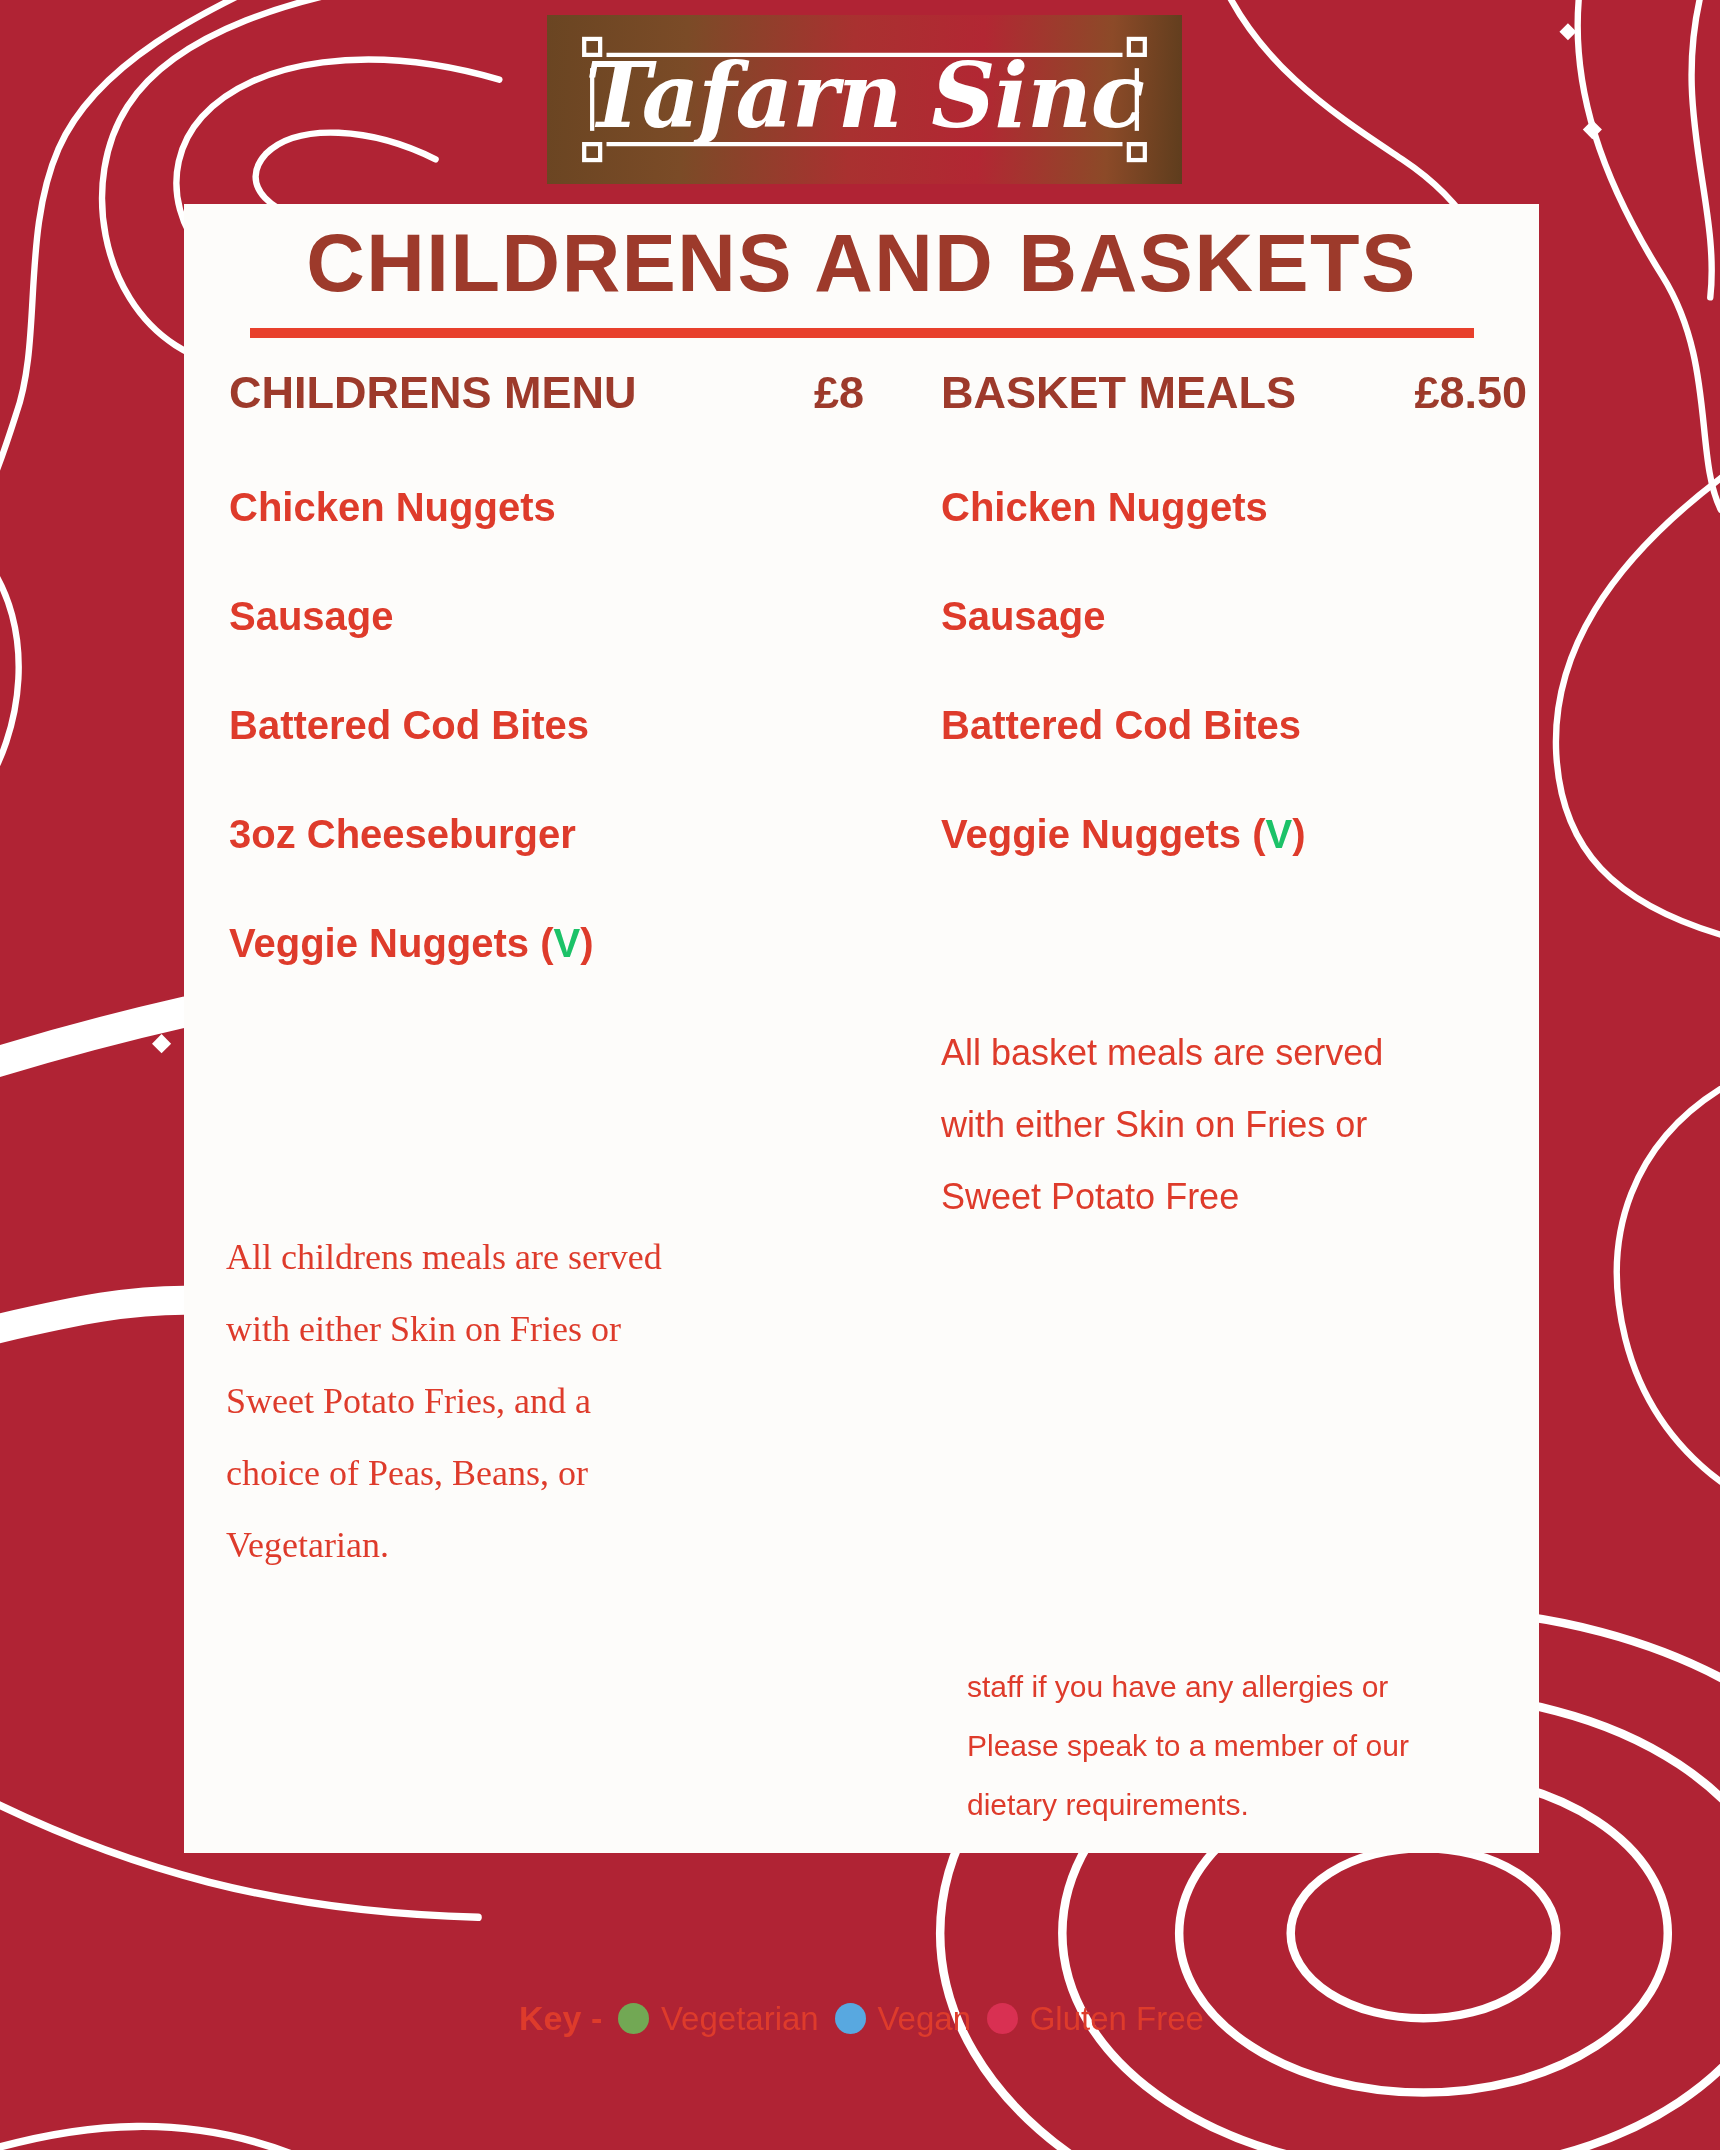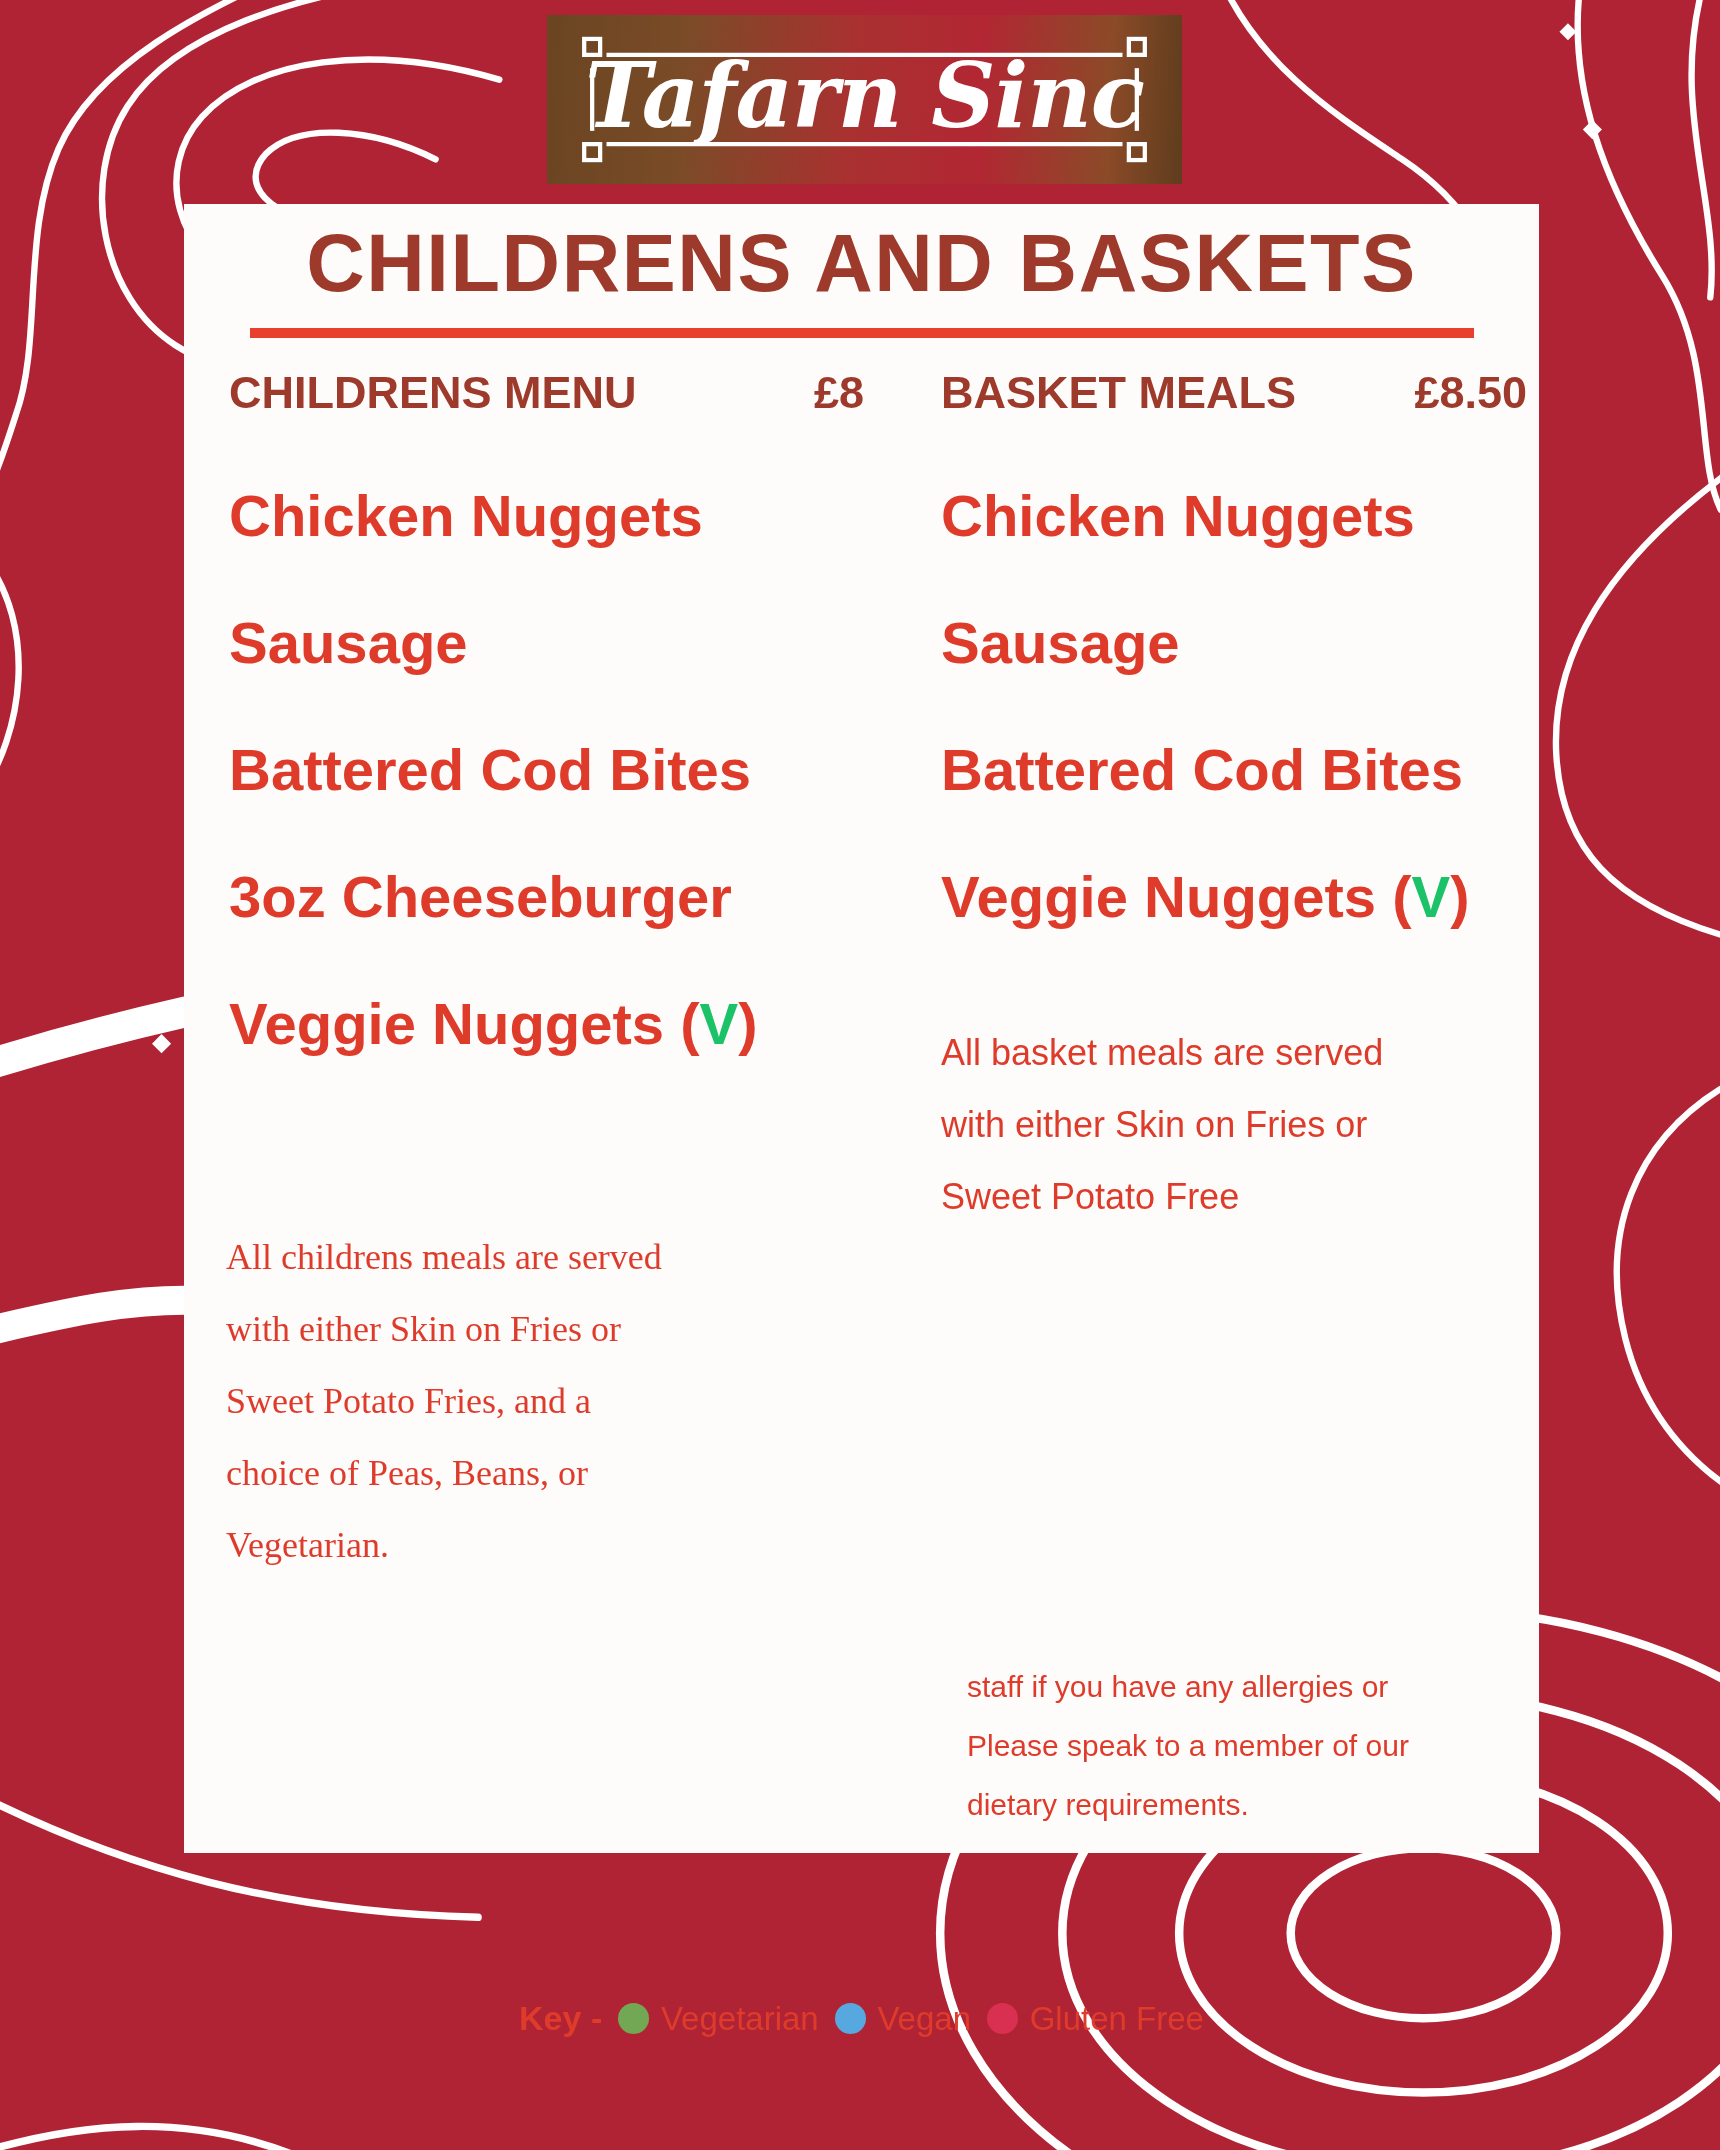--- a/index.html
+++ b/index.html
@@ -46,21 +46,21 @@
   .col-header{
     position:absolute;top:166px;
     display:flex;justify-content:space-between;align-items:baseline;
     font-size:45px;font-weight:bold;color:#9d3a2b;line-height:1;
   }
   .col-header.left{left:45px;width:635px;}
   .col-header.rightc{left:757px;width:586px;}
 
   .items{
     position:absolute;top:283px;margin:0;padding:0;list-style:none;
-    font-size:58px;font-weight:bold;color:#de3b2b;line-height:1;
+    font-size:40px;font-weight:bold;color:#de3b2b;line-height:1;
   }
   .items.left{left:45px;}
   .items.rightc{left:757px;}
   .items li{margin:0 0 69px 0;}
   .vletter{color:#1cc268;}
   .paren{color:#de3b2b;}
 
   .note{
     position:absolute;margin:0;
     font-size:36px;font-weight:400;color:#de3b2b;line-height:72px;

